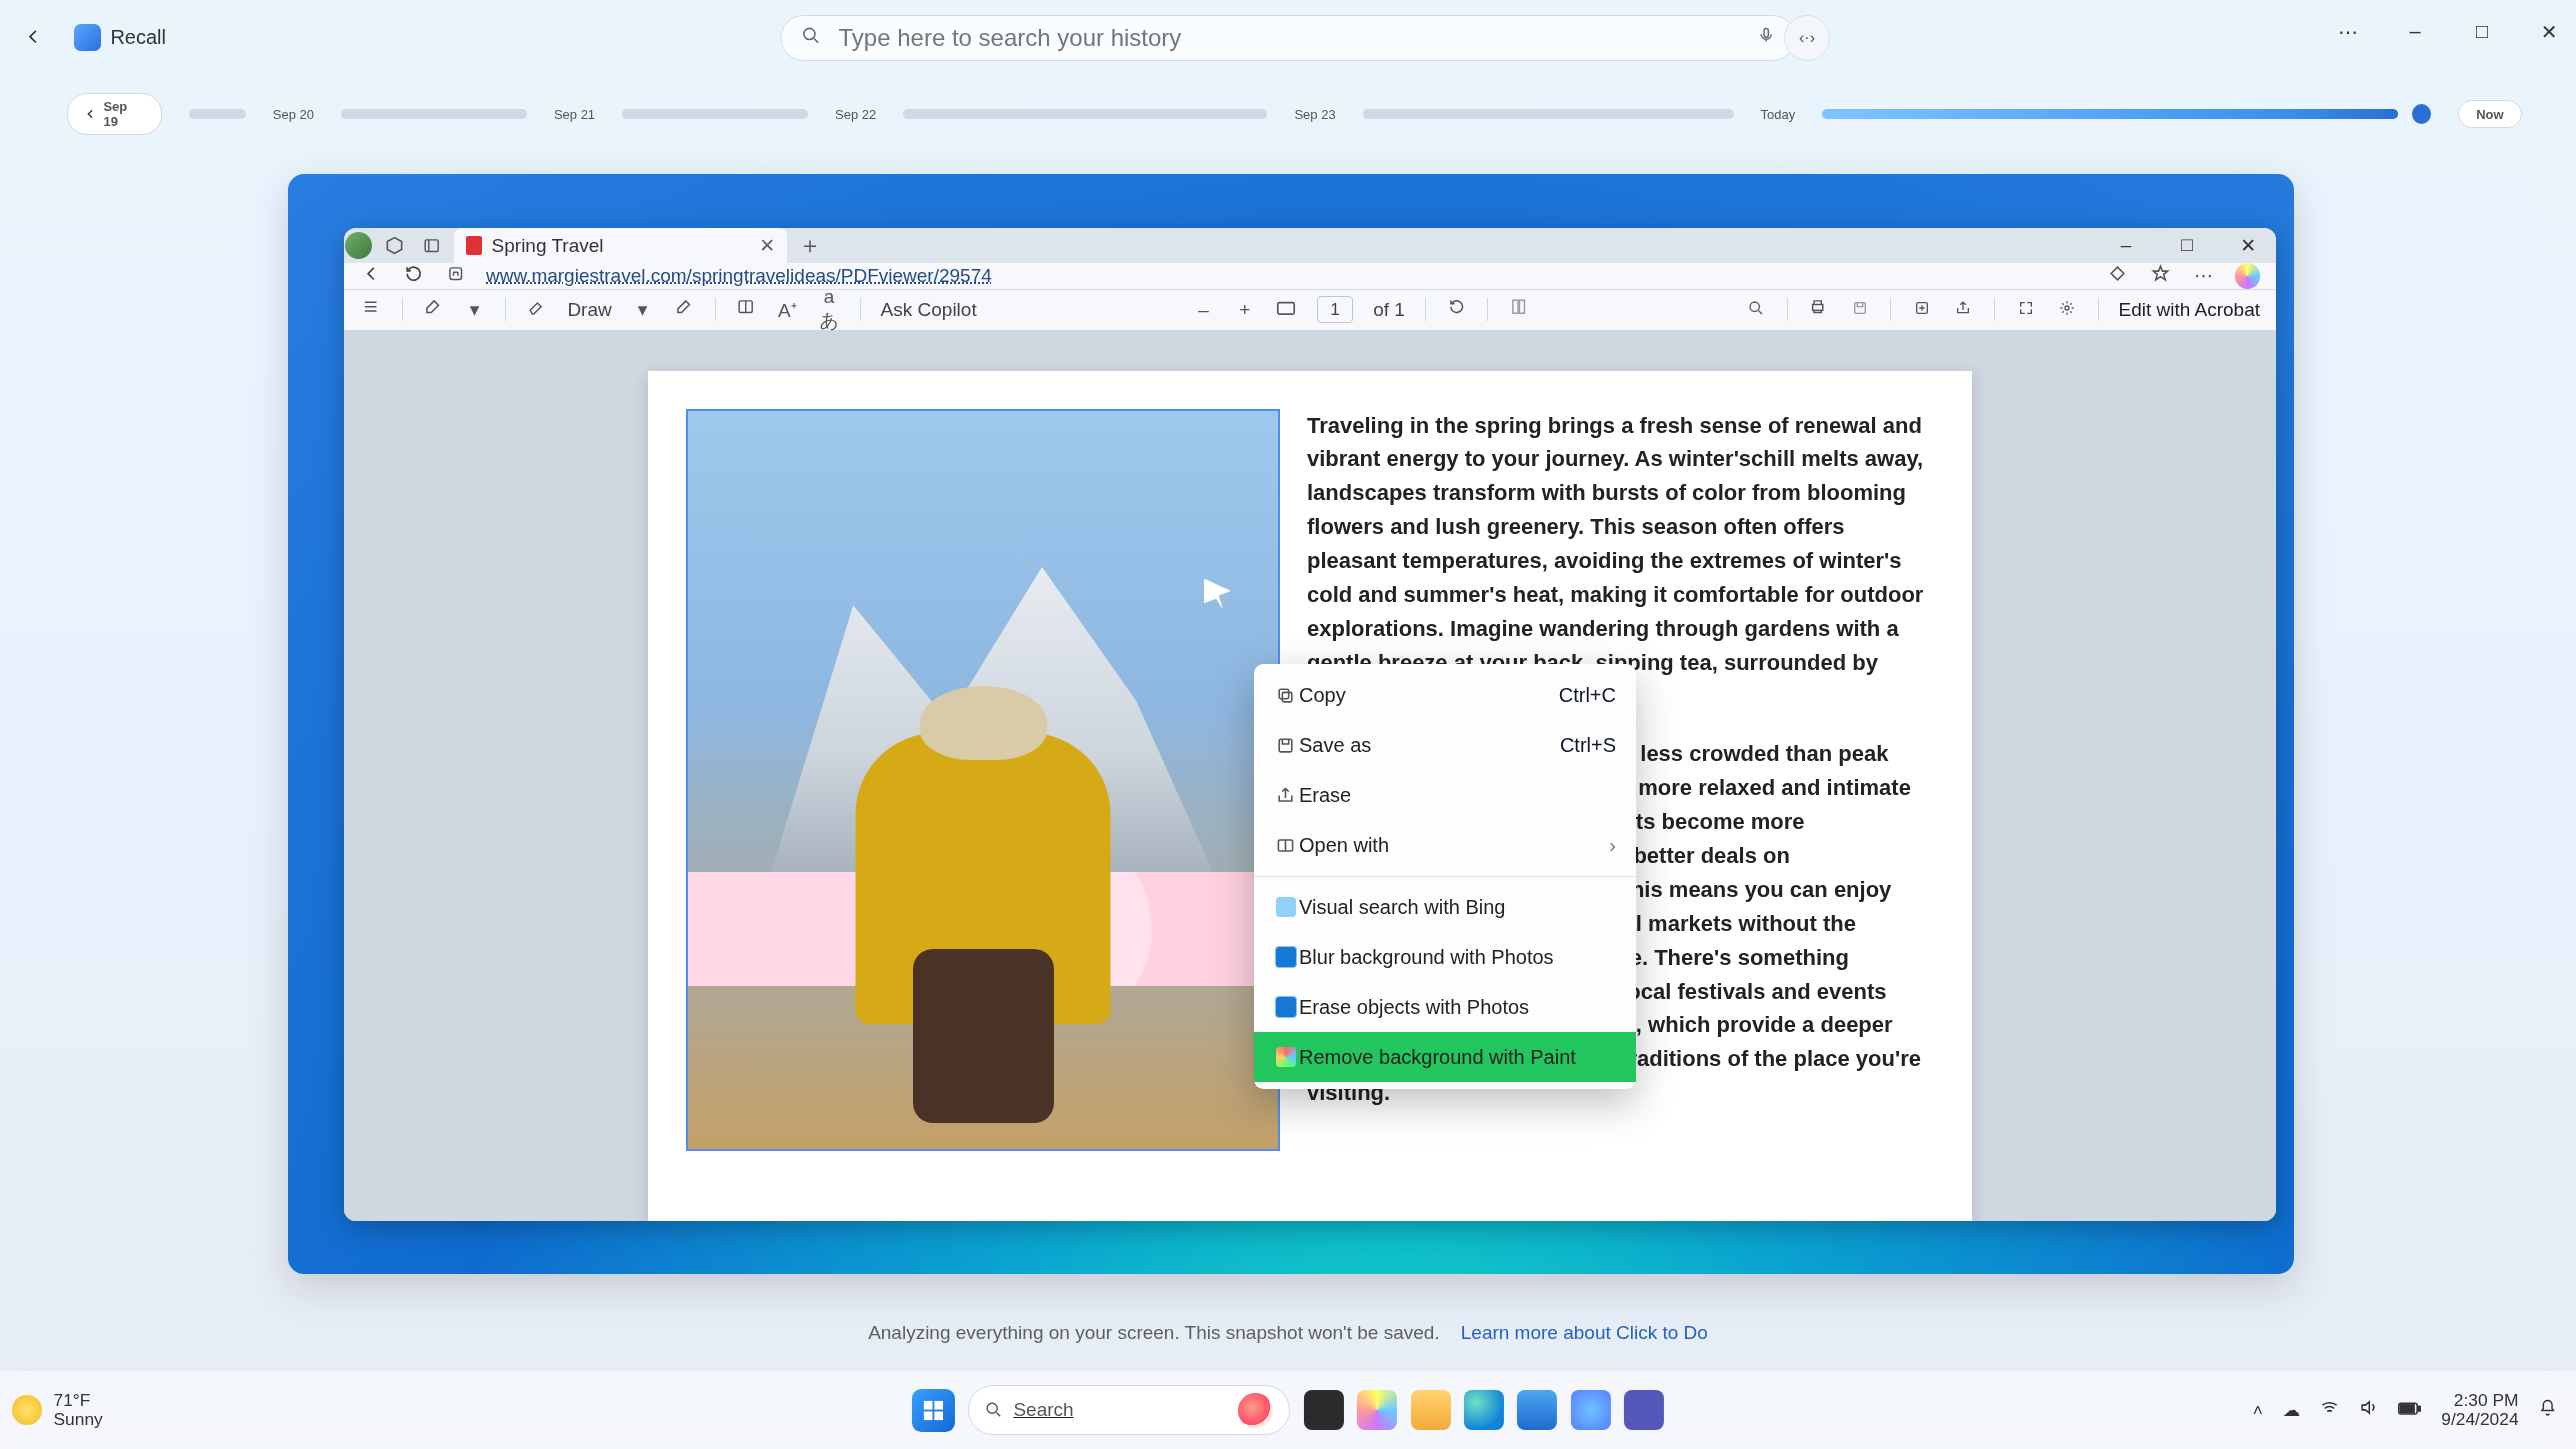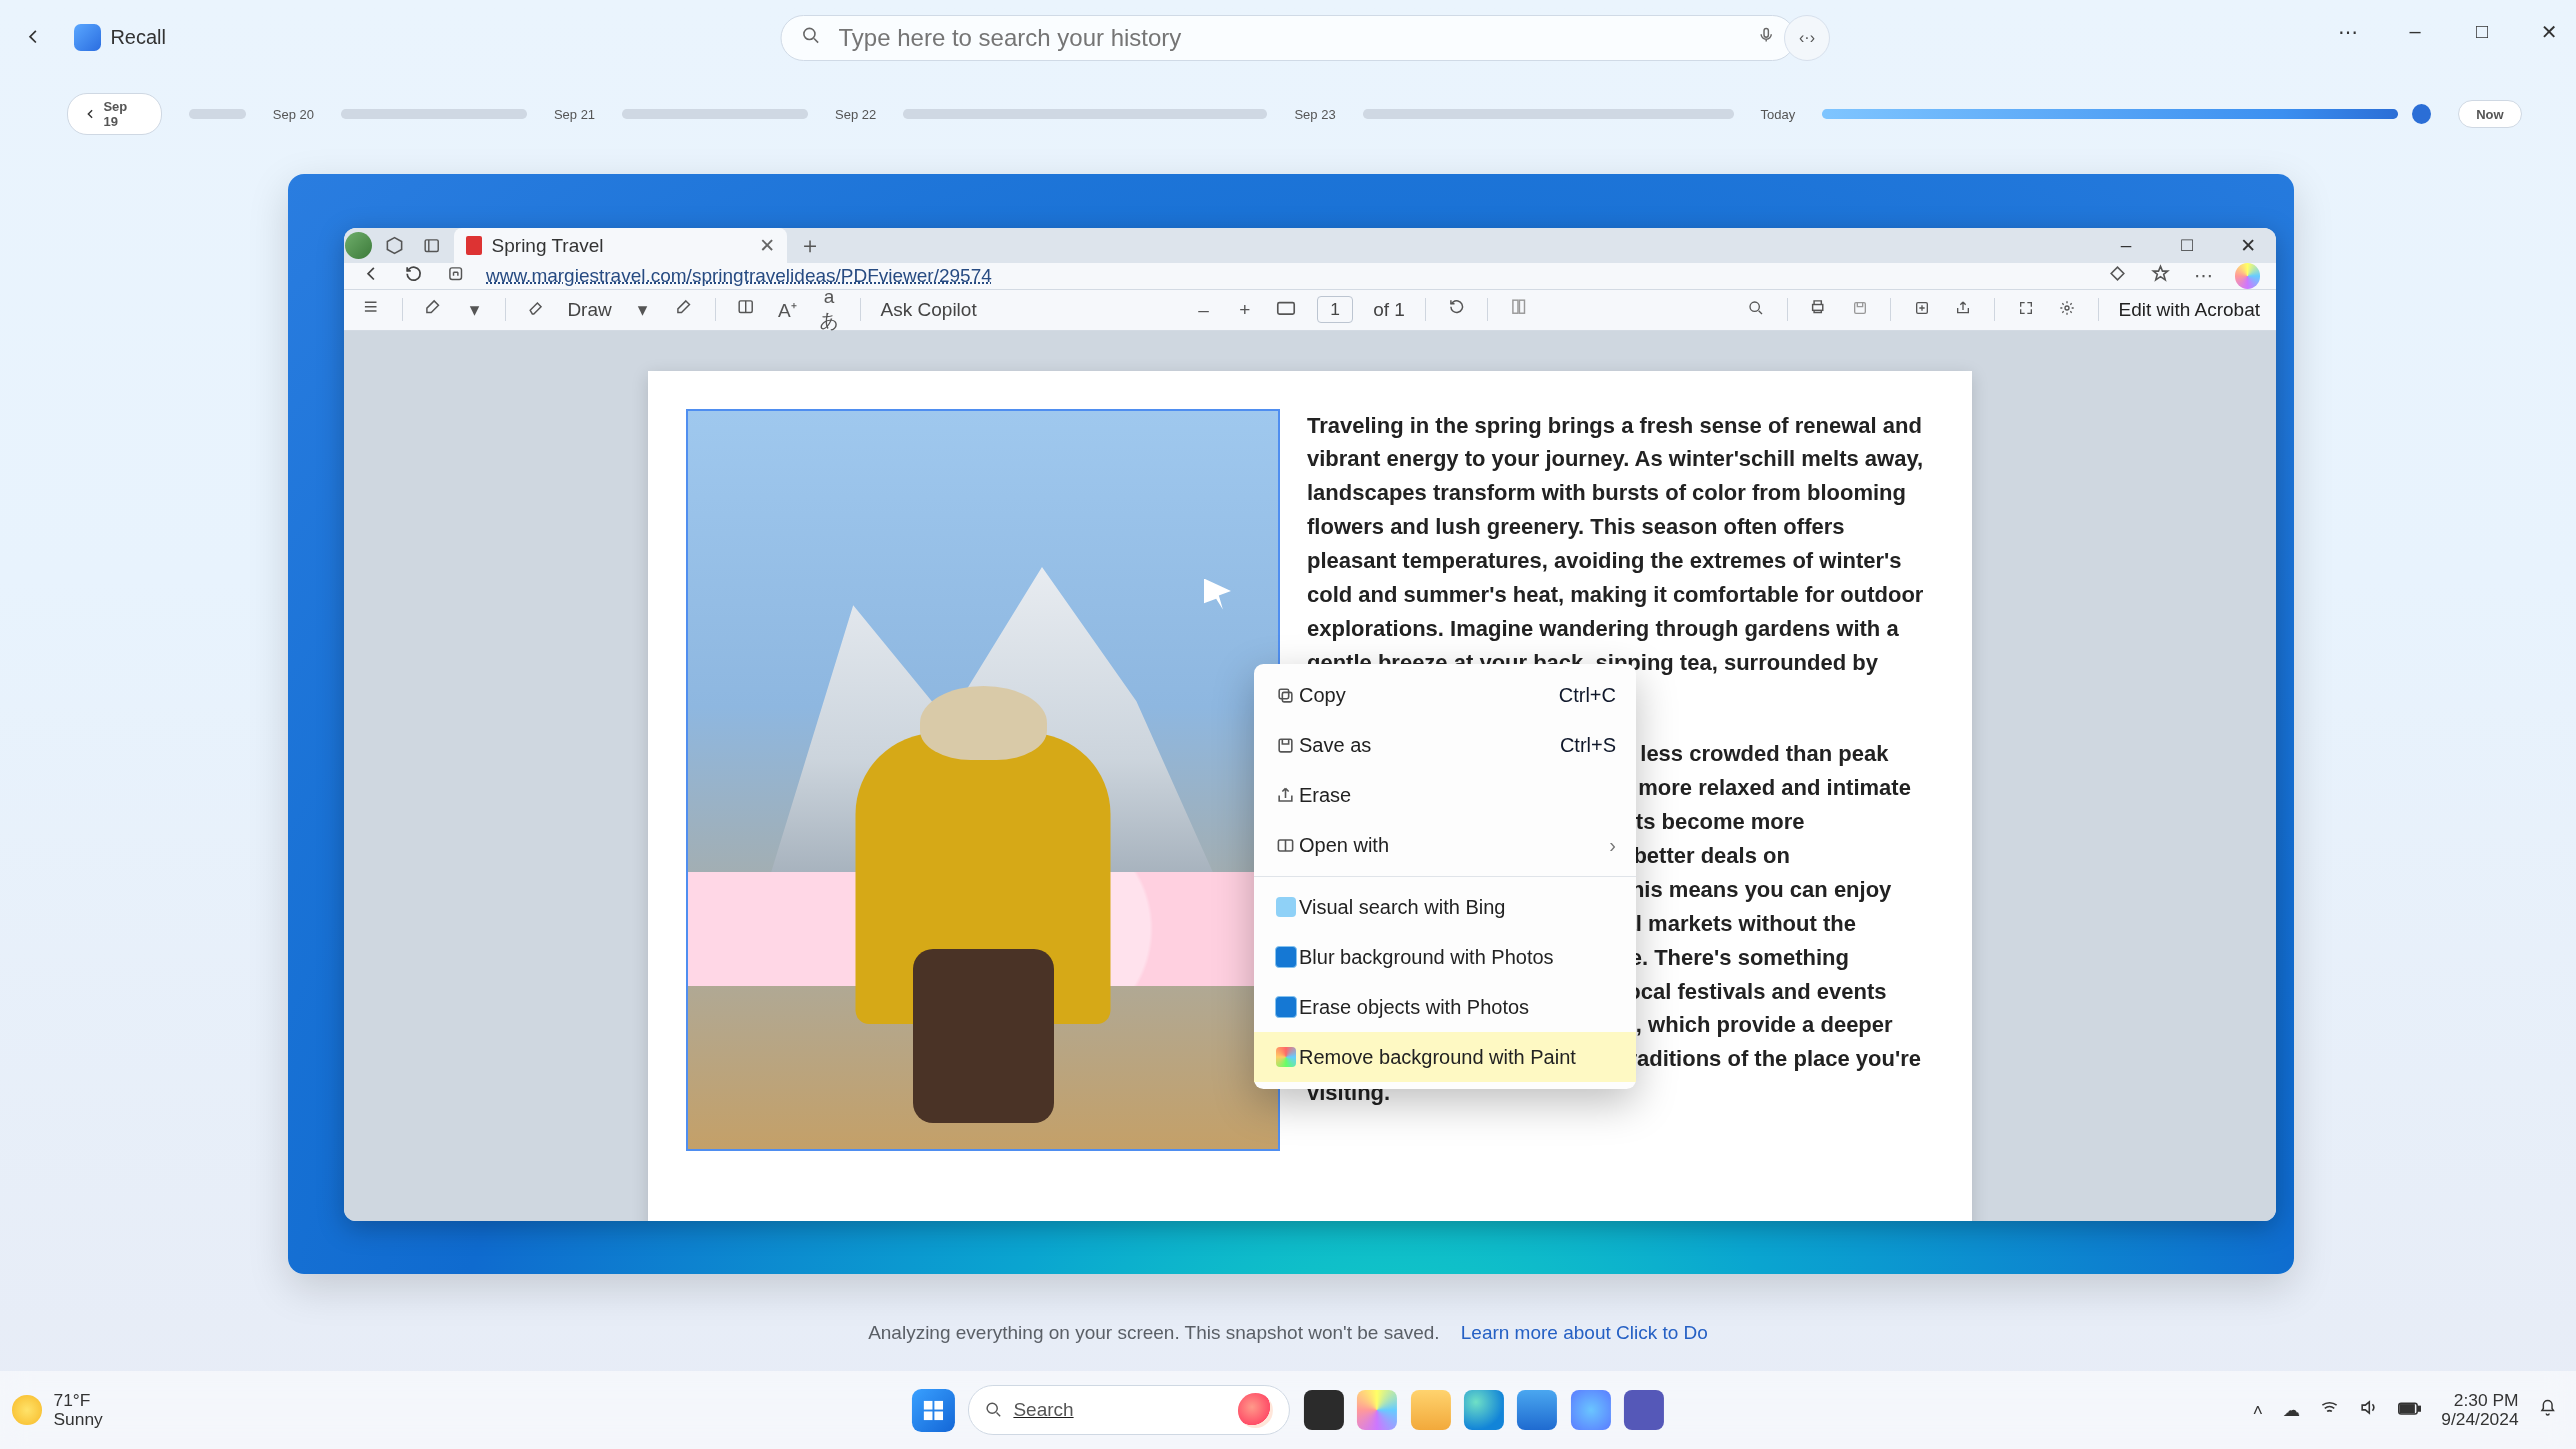--- a/index.html
+++ b/index.html
@@ -197,21 +197,21 @@
   .ctx {
     position:absolute;
     left:1254px; top:664px;          
     width:382px;background:#fdfdfd;border-radius:9.4px;
     box-shadow:0 13.4px 40px rgba(0,0,0,.25);
     padding:6.7px 0;font-size:20px;
   }
   .ctx .item{
     height:50px;display:flex;align-items:center;gap:2px;padding:0 20px;color:#222;
   }
-  .ctx .item.hl{background:#fef9c3;}
+  .ctx .item.hl{background:#22c55e;}
   .ctx .ic{width:23px;height:23px;display:flex;align-items:center;justify-content:center;color:#555;}
   .ctx .sc{margin-left:auto;color:#0f172a;font-size:20px;}
   .ctx .chev{margin-left:auto;color:#777;}
   .ctx hr{border:none;border-top:0.7px solid #e0e4e9;margin:5.4px 0;}
   .sq{width:20px;height:20px;border-radius:4px;}
   .sq.bing{background:linear-gradient(180deg,#8fd1f7,#8fd1f7);} 
   .sq.ph1{background:#1578d4;border:1.3px solid #86c3ef;}
   .sq.ph2{background:#1578d4;border:1.3px solid #86c3ef;}
   .sq.pnt{background:conic-gradient(#f66,#6cf,#6f6,#fc6,#f66);}
 

